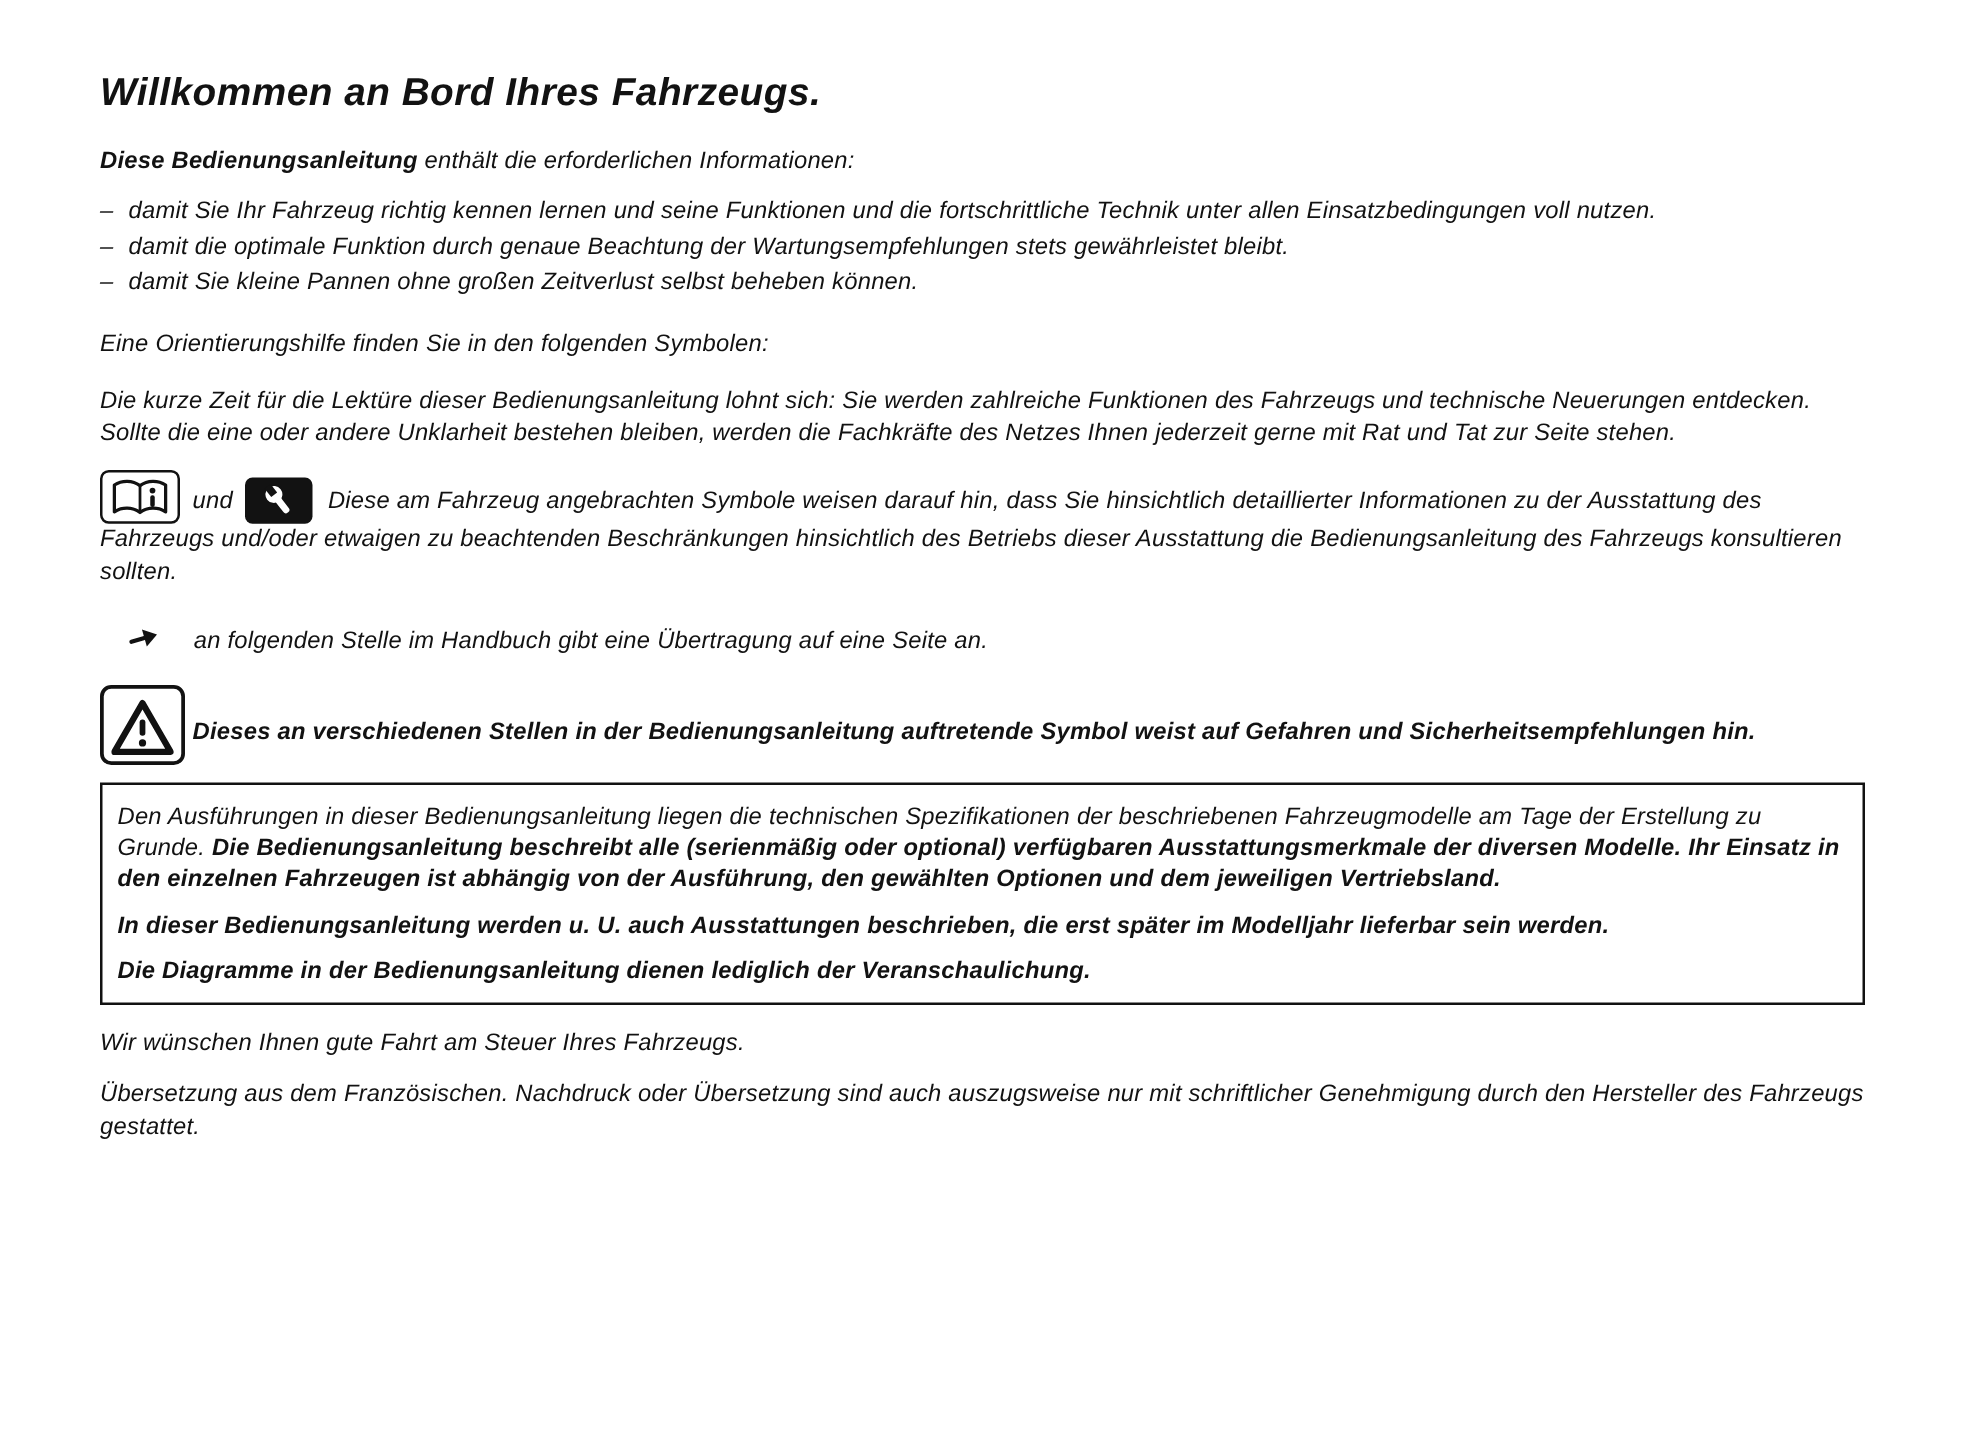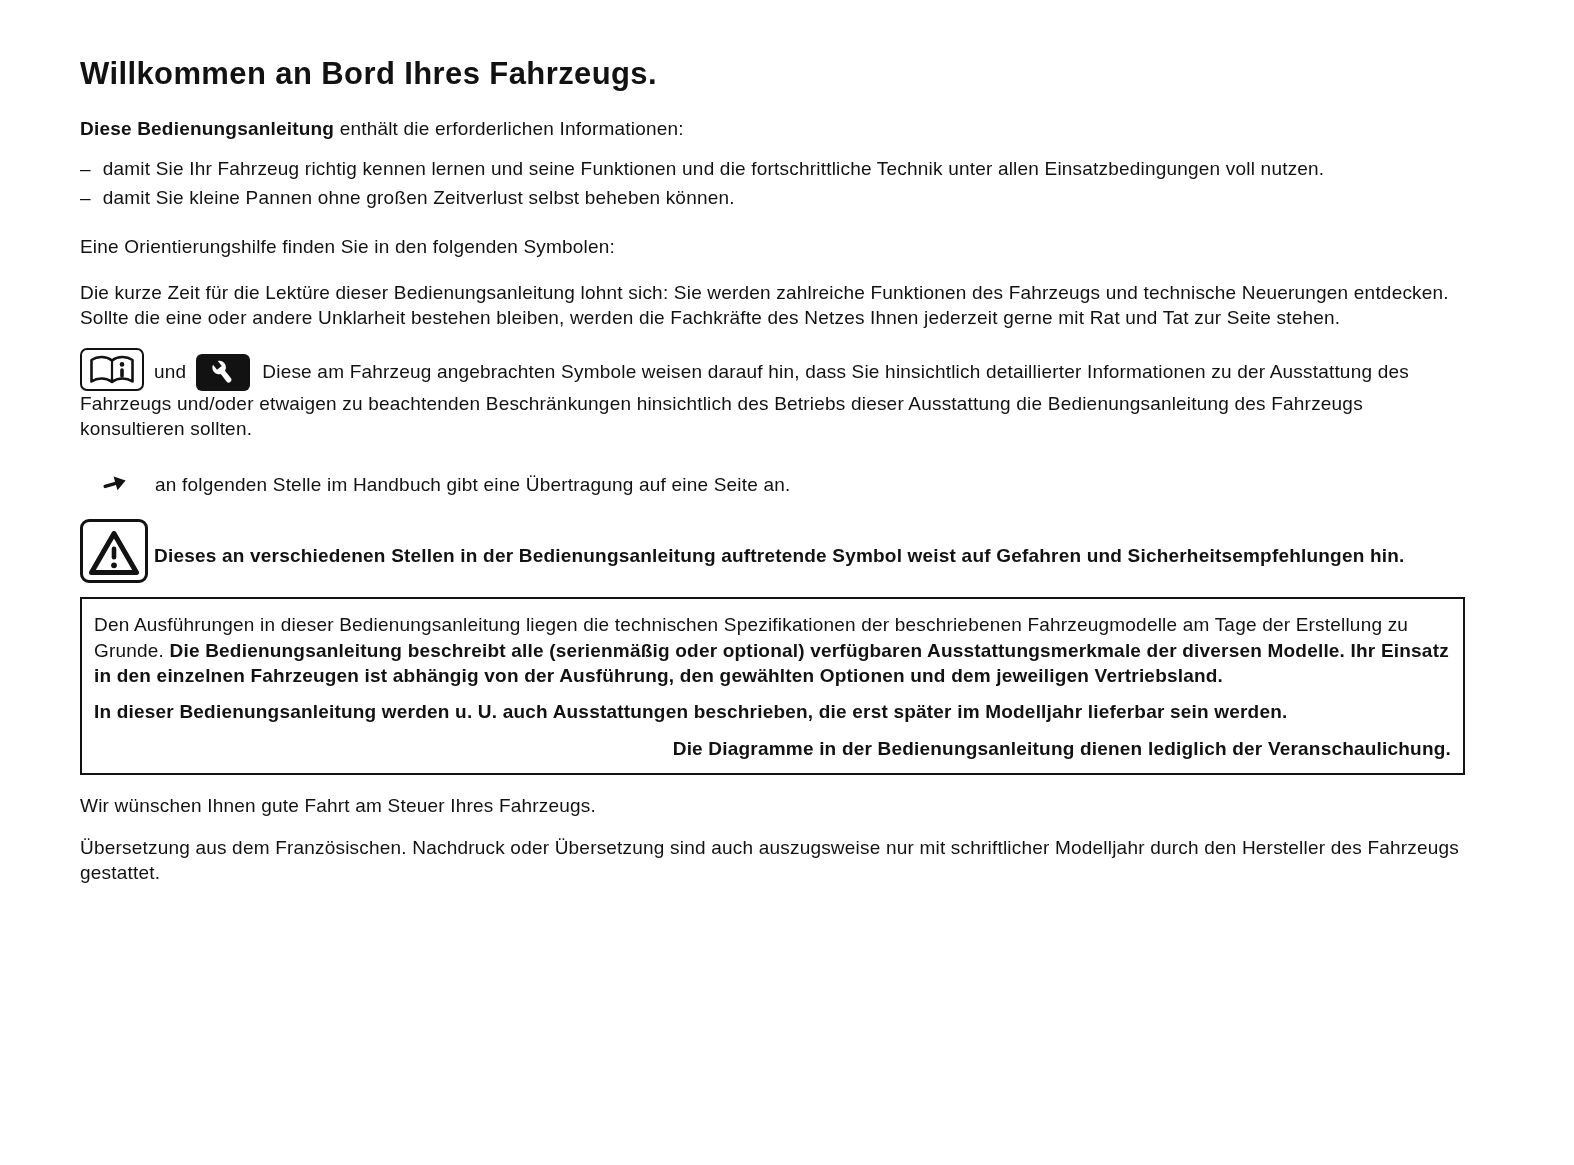--- a/index.html
+++ b/index.html
@@ -5,21 +5,21 @@
   * { margin: 0; padding: 0; box-sizing: border-box; }
   html, body { background: #ffffff; }
   body {
     width: 1574px;
     height: 1165px;
     overflow: hidden;
     font-family: "Liberation Sans", sans-serif;
     color: #121212;
     letter-spacing: 0.2px;
   }
-  .page { padding: 56px 109px 0 80px; }
+  .page { padding: 56px 82px 0 80px; font-style: italic; }
 
   .title {
     font-size: 31px;
     font-weight: 700;
     letter-spacing: 0.4px;
     margin-bottom: 24px;
   }
 
   .para {
     font-size: 19px;
@@ -70,35 +70,36 @@
     vertical-align: -14px;
     margin-right: 6px;
   }
 
   .notice-box {
     border: 2px solid #121212;
     padding: 13px 12px 12px 12px;
     margin: 8px 0 18px 0;
   }
   .notice-box .para { margin-bottom: 11px; }
-  .notice-box .para:last-child { margin-bottom: 0; text-align: right; }
+  .notice-box .para:last-child { margin-bottom: 0; }
 
   .closing { margin-bottom: 16px; }
 </style>
 </head>
 <body>
 
 <div class="page">
 
   <h1 class="title">Willkommen an Bord Ihres Fahrzeugs.</h1>
 
   <p class="para intro"><span class="b">Diese Bedienungsanleitung</span><span> enthält die erforderlichen Informationen:</span></p>
 
   <div class="bullets">
     <p class="para bullet"><span class="dash">–</span><span>damit Sie Ihr Fahrzeug richtig kennen lernen und seine Funktionen und die fortschrittliche Technik unter allen Einsatzbedingungen voll nutzen.</span></p>
+    <p class="para bullet"><span class="dash">–</span><span>damit die optimale Funktion durch genaue Beachtung der Wartungsempfehlungen stets gewährleistet bleibt.</span></p>
     <p class="para bullet"><span class="dash">–</span><span>damit Sie kleine Pannen ohne großen Zeitverlust selbst beheben können.</span></p>
   </div>
 
   <p class="para orientation">Eine Orientierungshilfe finden Sie in den folgenden Symbolen:</p>
 
   <p class="para lecture">Die kurze Zeit für die Lektüre dieser Bedienungsanleitung lohnt sich: Sie werden zahlreiche Funktionen des Fahrzeugs und technische Neuerungen entdecken. Sollte die eine oder andere Unklarheit bestehen bleiben, werden die Fachkräfte des Netzes Ihnen jederzeit gerne mit Rat und Tat zur Seite stehen.</p>
 
   <p class="para symbols"><span class="icon book-icon"><svg width="46" height="31" viewBox="0 0 46 31" xmlns="http://www.w3.org/2000/svg">
           <path d="M2.5 5 C8.5 1, 17 1, 23 5.5 C29 1, 37.5 1, 43.5 5 L43.5 26.5 C37.5 22.5, 29 22.5, 23 27 C17 22.5, 8.5 22.5, 2.5 26.5 Z" fill="#ffffff" stroke="#121212" stroke-width="2.6" stroke-linejoin="round"></path>
           <path d="M23 5.5 L23 27" stroke="#121212" stroke-width="2.2"></path>
@@ -126,15 +127,15 @@
         </svg></span><span class="b">Dieses an verschiedenen Stellen in der Bedienungsanleitung auftretende Symbol weist auf Gefahren und Sicherheitsempfehlungen hin.</span></p>
 
   <div class="notice-box">
     <p class="para"><span>Den Ausführungen in dieser Bedienungsanleitung liegen die technischen Spezifikationen der beschriebenen Fahrzeugmodelle am Tage der Erstellung zu Grunde. </span><span class="b">Die Bedienungsanleitung beschreibt alle (serienmäßig oder optional) verfügbaren Ausstattungsmerkmale der diversen Modelle. Ihr Einsatz in den einzelnen Fahrzeugen ist abhängig von der Ausführung, den gewählten Optionen und dem jeweiligen Vertriebsland.</span></p>
     <p class="para b">In dieser Bedienungsanleitung werden u. U. auch Ausstattungen beschrieben, die erst später im Modelljahr lieferbar sein werden.</p>
     <p class="para b">Die Diagramme in der Bedienungsanleitung dienen lediglich der Veranschaulichung.</p>
   </div>
 
   <p class="para closing">Wir wünschen Ihnen gute Fahrt am Steuer Ihres Fahrzeugs.</p>
 
-  <p class="para footer">Übersetzung aus dem Französischen. Nachdruck oder Übersetzung sind auch auszugsweise nur mit schriftlicher Modelljahr durch den Hersteller des Fahrzeugs gestattet.</p>
+  <p class="para footer">Übersetzung aus dem Französischen. Nachdruck oder Übersetzung sind auch auszugsweise nur mit schriftlicher Genehmigung durch den Hersteller des Fahrzeugs gestattet.</p>
 
 </div>
 
 </body></html>

